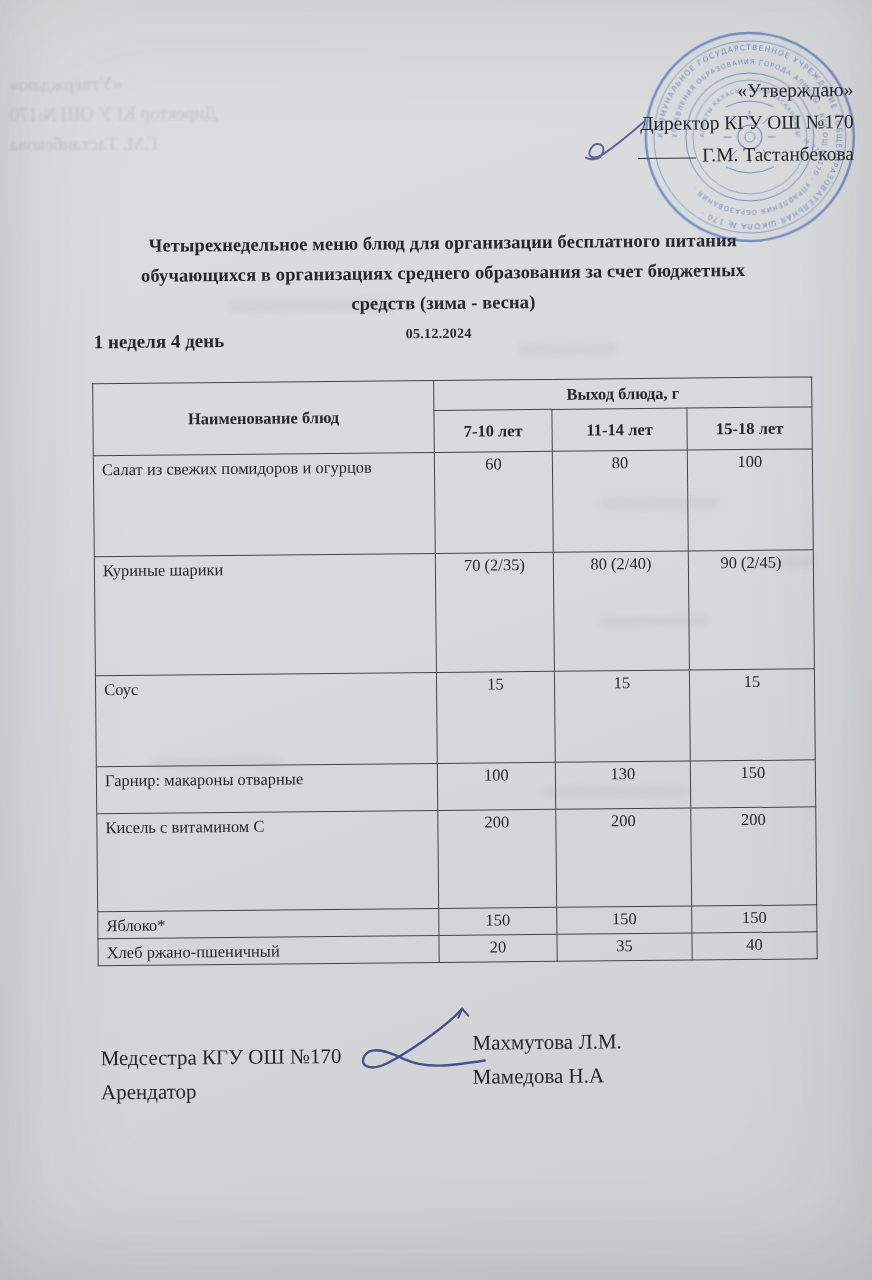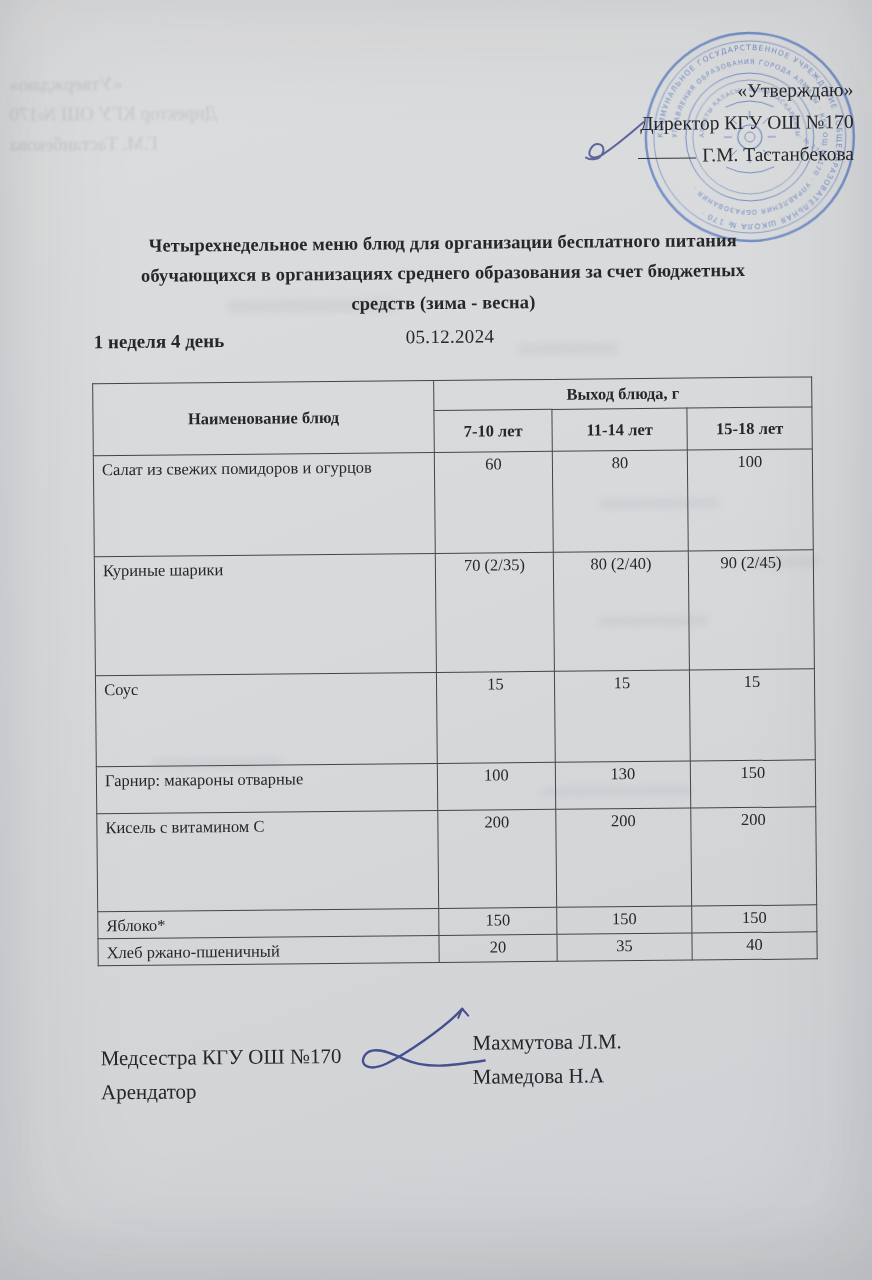--- a/index.html
+++ b/index.html
@@ -29,21 +29,21 @@
   .sig-underline{display:inline-block;width:58px;border-bottom:1.6px solid #34363c;
     margin-right:6px;transform:translateY(-3px);}
   .approval-squiggle{position:absolute;left:62px;top:40px;width:78px;height:52px;}
 
   
   .title{position:absolute;left:70px;top:228px;width:752px;text-align:center;
     font-weight:bold;font-size:18.5px;line-height:30px;letter-spacing:.1px;}
 
   
   .meta-week{position:absolute;left:96px;top:328px;font-weight:bold;font-size:19px;}
-  .meta-date{position:absolute;left:408px;top:326px;font-weight:normal;font-size:19px;letter-spacing:.3px;}
+  .meta-date{position:absolute;left:408px;top:326px;font-weight:bold;font-size:14px;letter-spacing:.3px;}
 
   
   table.menu{position:absolute;left:94px;top:380px;width:719px;
     border-collapse:collapse;table-layout:fixed;font-size:16.5px;}
   table.menu td,table.menu th{border:1.8px solid #43454a;padding:2px 8px;
     vertical-align:top;background:transparent;font-weight:normal;}
   table.menu th{font-weight:bold;text-align:center;vertical-align:middle;padding:2px 4px;}
   table.menu td.val{text-align:center;}
   table.menu td.dish{text-align:left;padding-top:4px;}
   tr.h-group{height:30px;} tr.h-age{height:42px;}

